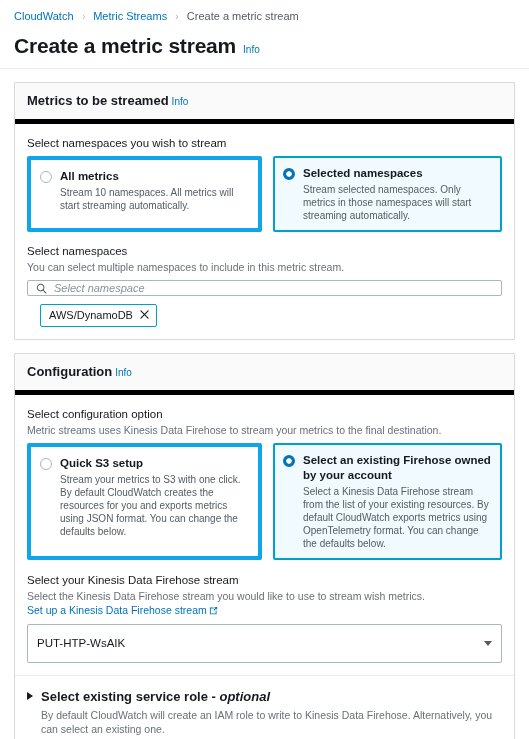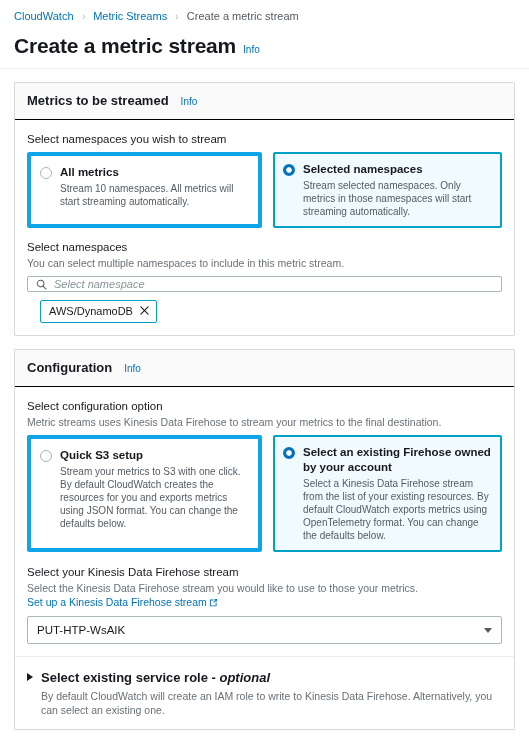--- a/index.html
+++ b/index.html
@@ -58,23 +58,23 @@
 
   
   .card {
     margin: 13px 14px 0 14px;
     background: #ffffff;
     border: 1px solid #d5dbdb;
     border-radius: 1px;
   }
   .card-header {
     background: #fafafa;
-    border-bottom: 1px solid #000000;
+    border-bottom: 5px solid #000000;
     padding: 10px 12px 10px 12px;
-    display: flex; align-items: baseline; gap: 12px;
+    display: flex; align-items: baseline; gap: 3px;
   }
   .card-title {
     font-size: 13px;
     font-weight: bold;
     color: #16191f;
     line-height: 16px;
   }
   .card-body { padding: 12px; }
 
   
@@ -181,21 +181,21 @@
     line-height: 15px;
     cursor: default;
     margin-left: 13px;
   }
   .token-x { cursor: pointer; display: block; }
 
   
   .select {
     display: flex; align-items: center;
     justify-content: space-between;
-    height: 28px;
+    height: 39px;
     border: 1px solid #aab7b8;
     border-radius: 2px;
     background: #ffffff;
     padding: 0 9px;
     margin-top: 3px;
     cursor: pointer;
   }
   .select-val { font-size: 11.5px; color: #16191f; line-height: 15px; }
   .caret {
     width: 0; height: 0;
@@ -341,21 +341,21 @@
           <div class="tile-title">Select an existing Firehose owned by your account</div>
           <div class="tile-desc">Select a Kinesis Data Firehose stream from the list of your existing resources. By default CloudWatch exports metrics using OpenTelemetry format. You can change the defaults below.</div>
         </div>
       </div>
     </div>
 
     <div style="height:13px"></div>
 
     <div class="field-label">Select your Kinesis Data Firehose stream</div>
     <div class="field-desc">
-      <span>Select the Kinesis Data Firehose stream you would like to use to those your metrics.</span>
+      <span>Select the Kinesis Data Firehose stream you would like to use to stream wish metrics.</span>
       <span class="ext-link">
         <span>Set up a Kinesis Data Firehose stream</span><span class="ext-icon"><svg width="9" height="9" viewBox="0 0 10 10">
               <path d="M1 1.8h4.2v1H2v5.4h5.4V5h1v4.2H1z" fill="#0073bb"></path>
               <path d="M6.1 1h3v3h-1V2.7L5.6 5.2l-.7-.7L7.3 2H6.1z" fill="#0073bb"></path>
             </svg></span>
       </span>
     </div>
 
     <div class="select">
       <span class="select-val">PUT-HTP-WsAIK</span>

